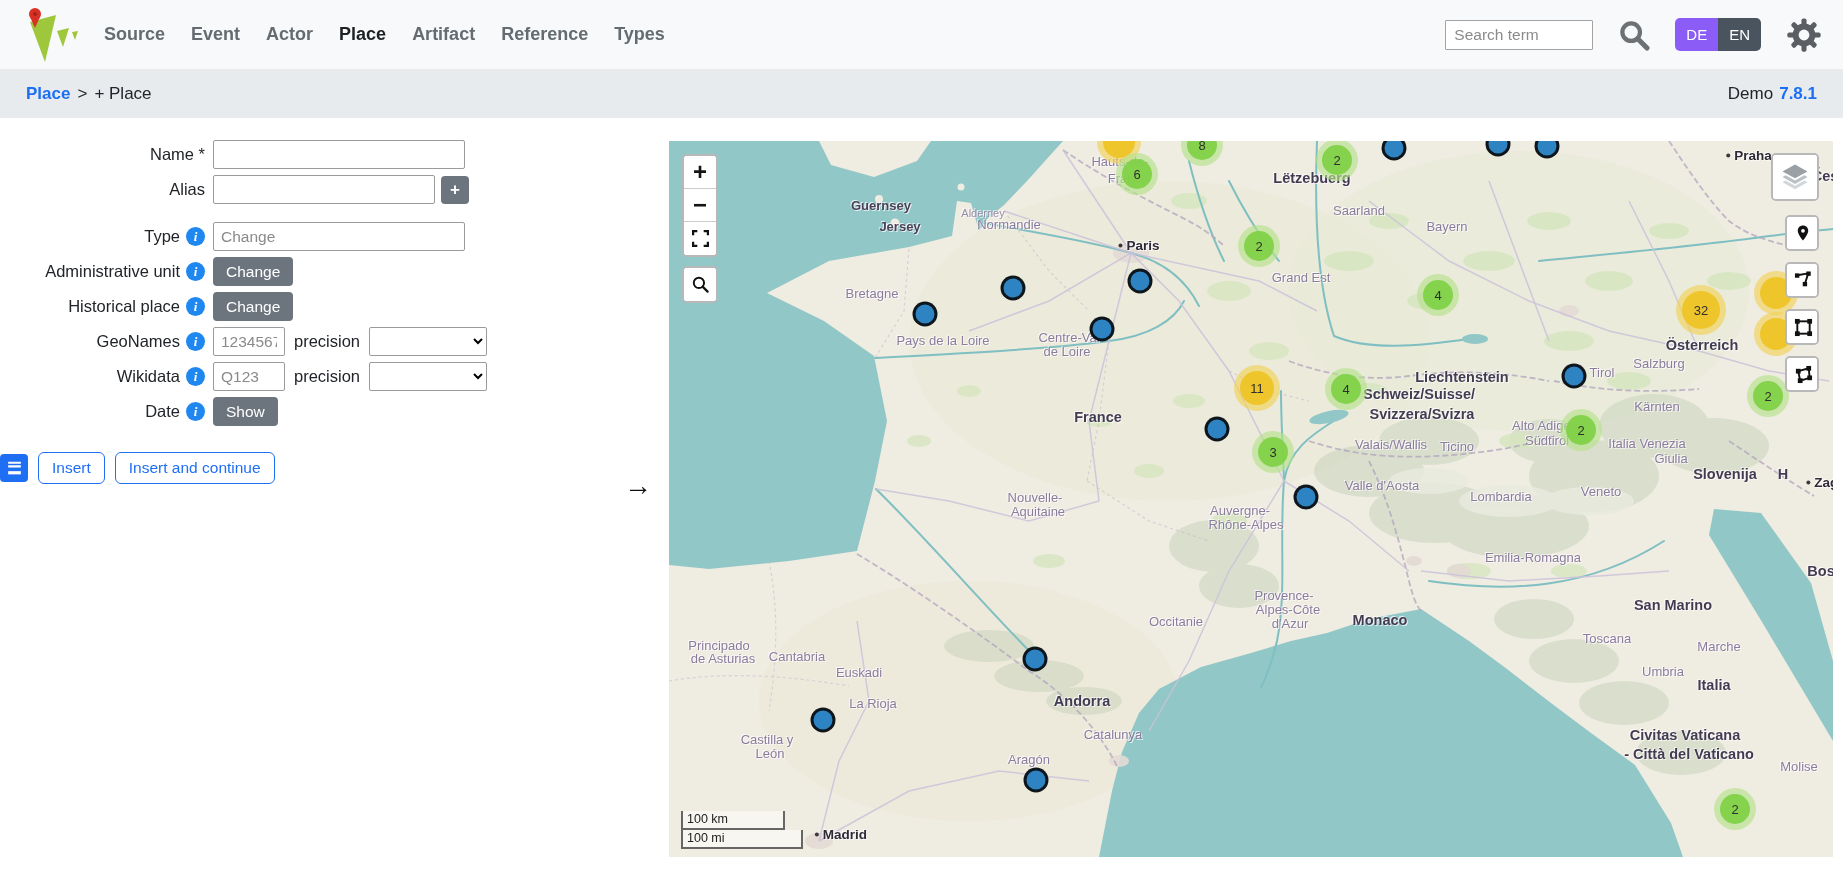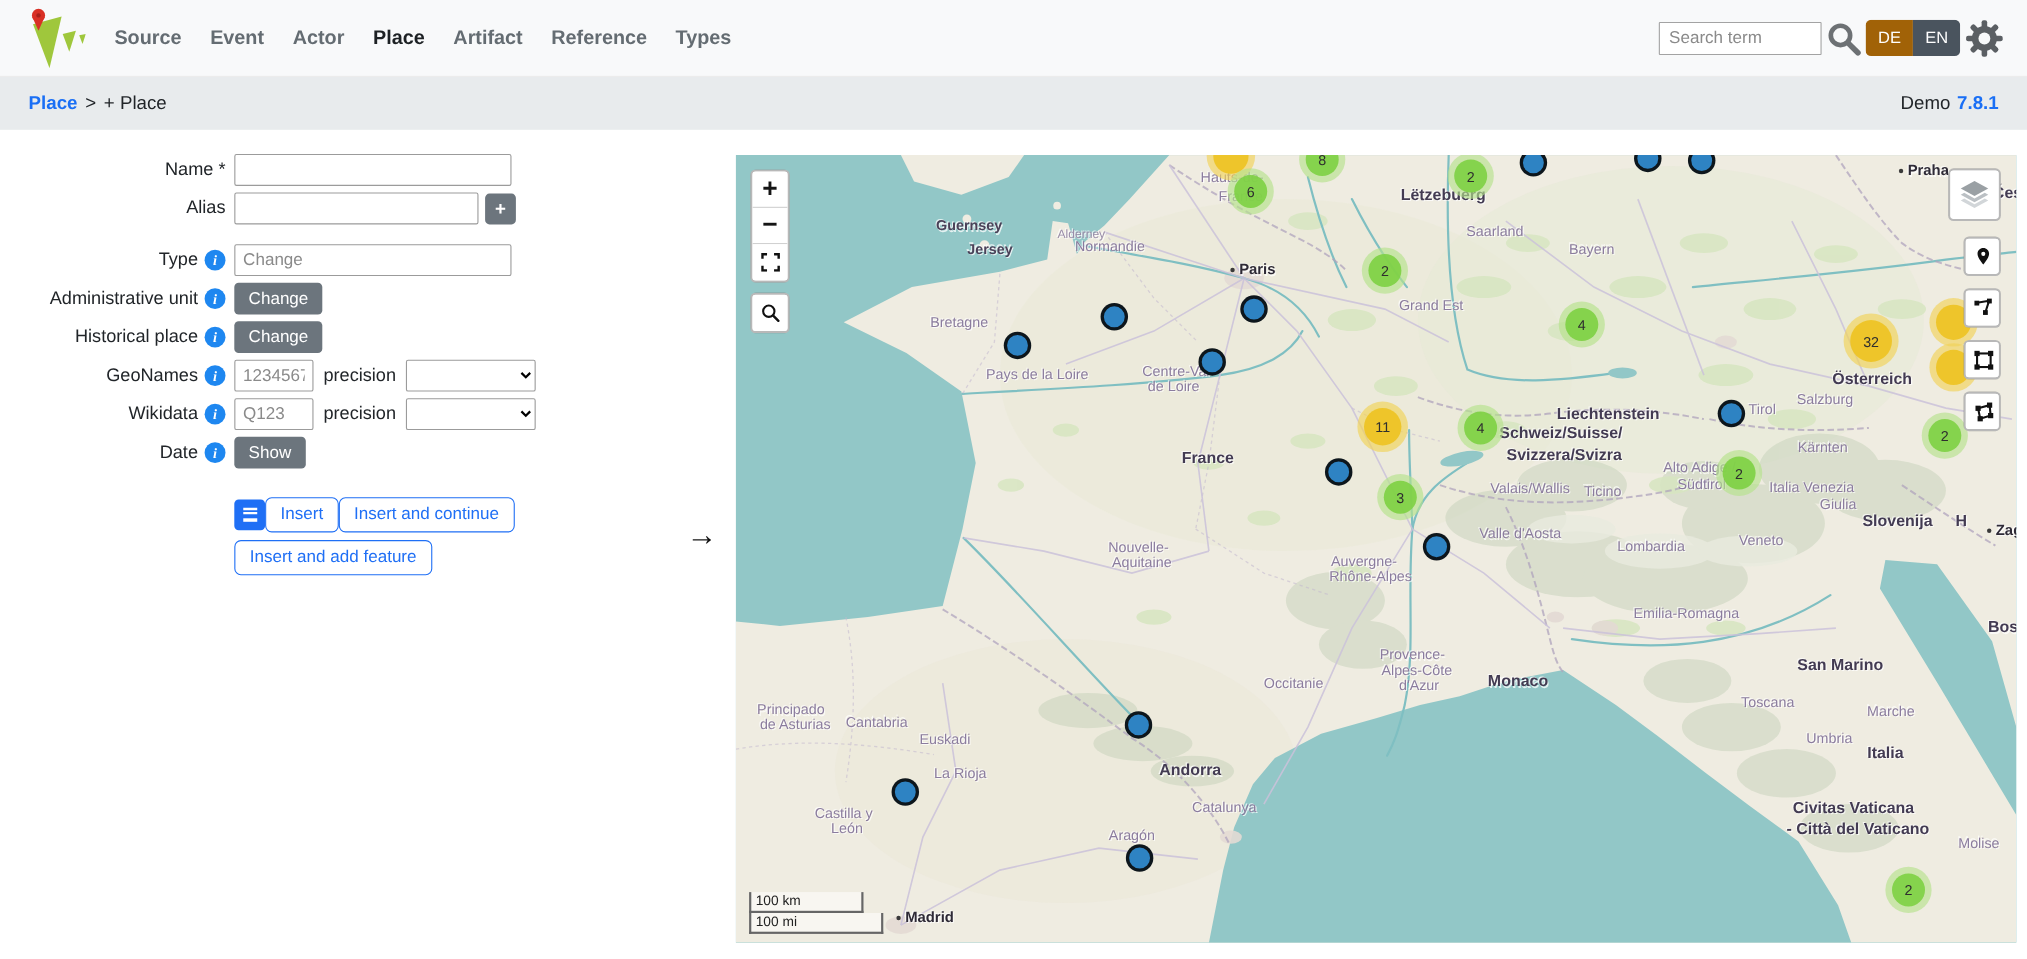--- a/index.html
+++ b/index.html
@@ -7,28 +7,28 @@
     font-family:"Liberation Sans", sans-serif; color:#212529; }
 
   
   .navbar { position:absolute; left:0; top:0; width:1843px; height:70px;
     background:#f8f9fa; border-bottom:1px solid #ececec;
     display:flex; align-items:center; padding:0 20px 0 22px; }
   .logo { width:56px; height:58px; margin-right:26px; flex:0 0 auto; }
   .nav-items { display:flex; align-items:center; gap:26px; list-style:none; }
   .nav-item { font-size:18px; font-weight:600; color:#646c72; cursor:pointer; }
   .nav-item.active { color:#1d2124; font-weight:700; }
-  .nav-right { margin-left:auto; display:flex; align-items:center; gap:3px; }
+  .nav-right { margin-left:auto; display:flex; align-items:center; gap:24px; }
   .search-input { width:148px; height:30px; border:1px solid #a3a3a3; background:#fff;
     padding:0 8px; font-size:15.5px; font-family:inherit; color:#333; border-radius:1px; }
   .search-input::placeholder { color:#8a8a8a; }
   .mag-btn { background:none; border:none; cursor:pointer; display:flex; }
   .lang-switch { display:flex; border-radius:5px; overflow:hidden; }
   .lang-btn { color:#fff; font-size:15px; padding:8px 11px; border:none; cursor:pointer; font-family:inherit; }
-  .lang-de { background:#a16207; }
+  .lang-de { background:#8b5cf6; }
   .lang-en { background:#4a545e; }
   .gear-btn { background:none; border:none; cursor:pointer; display:flex; }
 
   
   .crumbbar { position:absolute; left:0; top:70px; width:1843px; height:48px;
     background:#e8ebed; display:flex; align-items:center; padding:0 26px; font-size:17px; }
   .crumb-link { color:#1a6ff5; font-weight:700; text-decoration:none; cursor:pointer; }
   .crumb-sep { margin:0 7px; color:#212529; }
   .crumb-right { margin-left:auto; }
   .site-name { margin-right:6px; }
@@ -52,21 +52,21 @@
   .plus-btn { width:28px; height:28px; padding:0; margin-left:6px; font-size:17px; font-weight:700; }
   .info-icon { width:19px; height:19px; border-radius:50%; background:#1e87f0; color:#fff;
     font-family:"Liberation Serif", serif; font-style:italic; font-weight:700; font-size:13px;
     display:inline-flex; align-items:center; justify-content:center; flex:0 0 auto; }
   .prec-label { font-size:16.5px; margin:0 9px; }
   .prec-select { width:118px; height:29px; border:1px solid #9b9b9b; border-radius:2px;
     background:#fff; font-family:inherit; font-size:15px; }
   .desc-row { align-items:flex-start; }
   .desc-row .flabel { padding-top:4px; }
   .desc-area { width:397px; height:127px; border:1px solid #9b9b9b; resize:both; font-family:inherit; font-size:15px; padding:4px 6px; }
-  .btnrow { margin-left:213px; margin-top:26px; display:flex; align-items:center; gap:0; }
+  .btnrow { margin-top:26px; display:flex; align-items:center; gap:10px; }
   .btnrow2 { margin-left:213px; margin-top:7px; display:flex; }
   .book-btn { width:28px; height:28px; border:none; border-radius:4px; background:#1f6ff5;
     display:flex; align-items:center; justify-content:center; cursor:pointer; }
   .obtn { background:#fff; border:1px solid #1f6ff5; color:#1f6ff5; border-radius:6px;
     padding:6px 13px; font-size:15.5px; font-family:inherit; cursor:pointer; }
   .collapse-arrow { position:absolute; left:624px; top:472px; font-size:28px; color:#111;
     cursor:pointer; line-height:1; }
 
   
   .map { position:absolute; left:669px; top:141px; width:1164px; height:716px;
@@ -249,23 +249,20 @@
   </div>
   <div class="btnrow">
     <button type="button" class="book-btn">
       <svg width="17" height="18" viewBox="0 0 16 17">
         <path d="M2 3.5h12M2 7h12" stroke="#fff" stroke-width="2" fill="none"></path>
         <rect x="2" y="11.5" width="12" height="3" fill="#fff"></rect>
       </svg>
     </button>
     <button type="button" class="obtn">Insert</button>
     <button type="button" class="obtn">Insert and continue</button>
-  </div>
-  <div class="btnrow2">
-    <button type="button" class="obtn">Insert and add feature</button>
   </div>
 </form>
 
 <div class="collapse-arrow">→</div>
 
 <div class="map">
   <svg class="base" width="1164" height="716" viewBox="0 0 1164 716">
 
     <rect x="0" y="0" width="1164" height="716" fill="#efece1"></rect>
 

